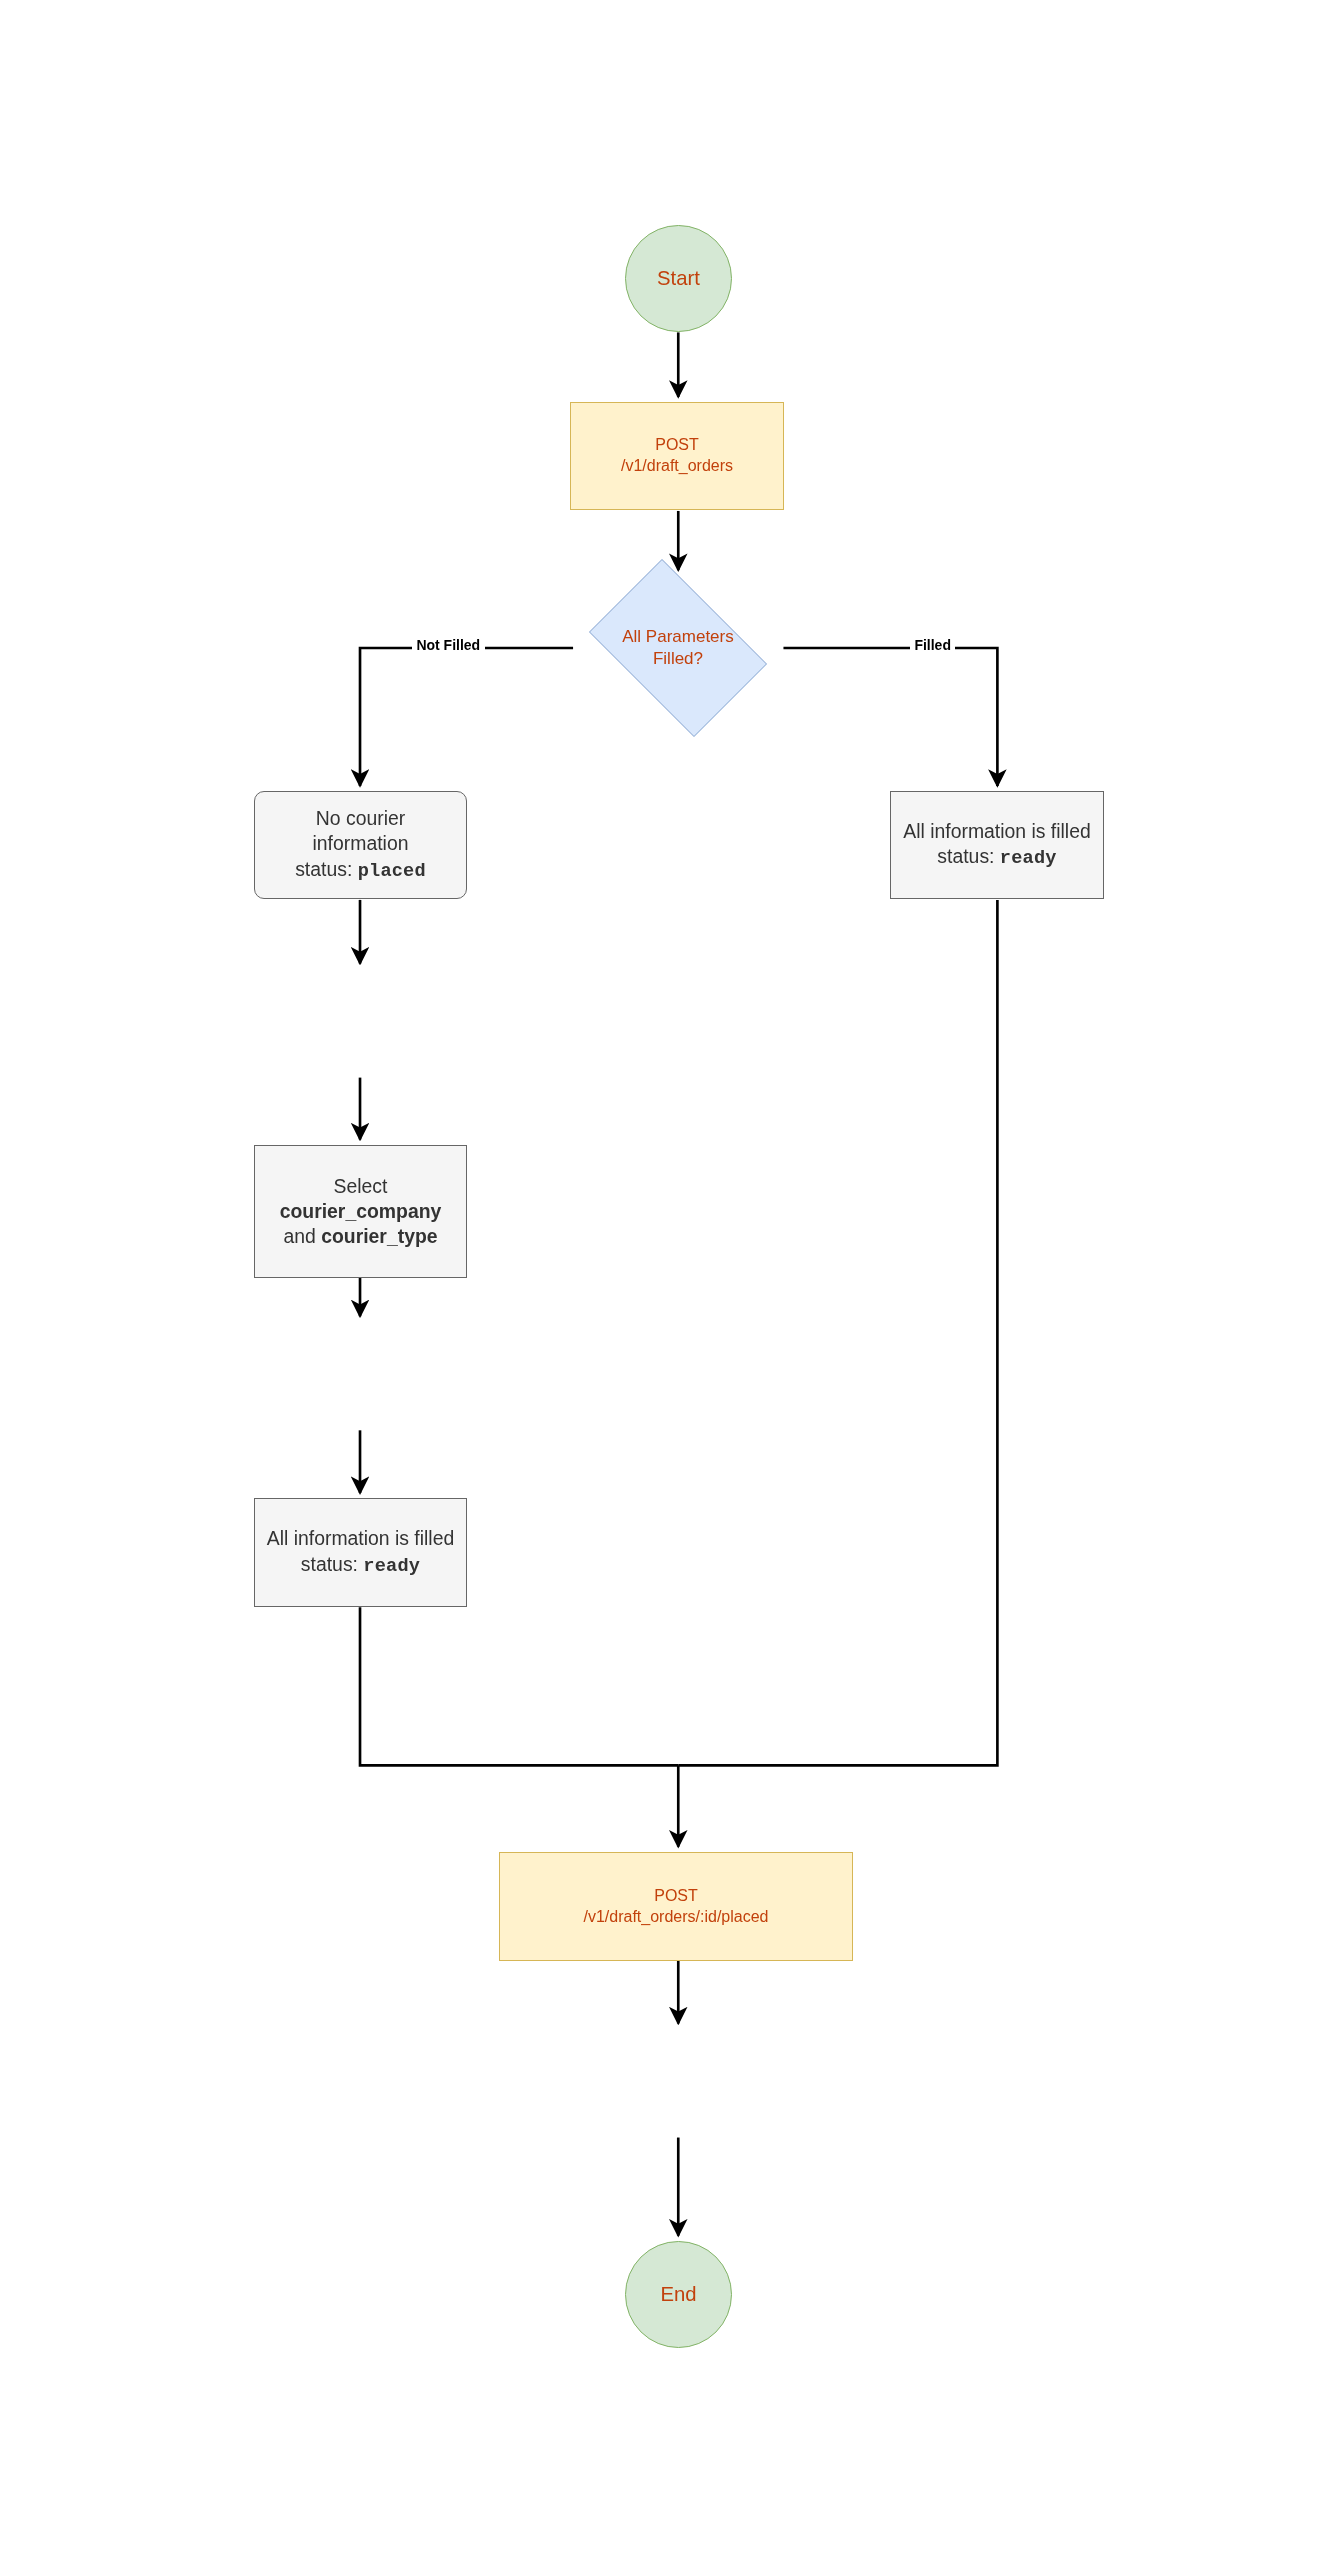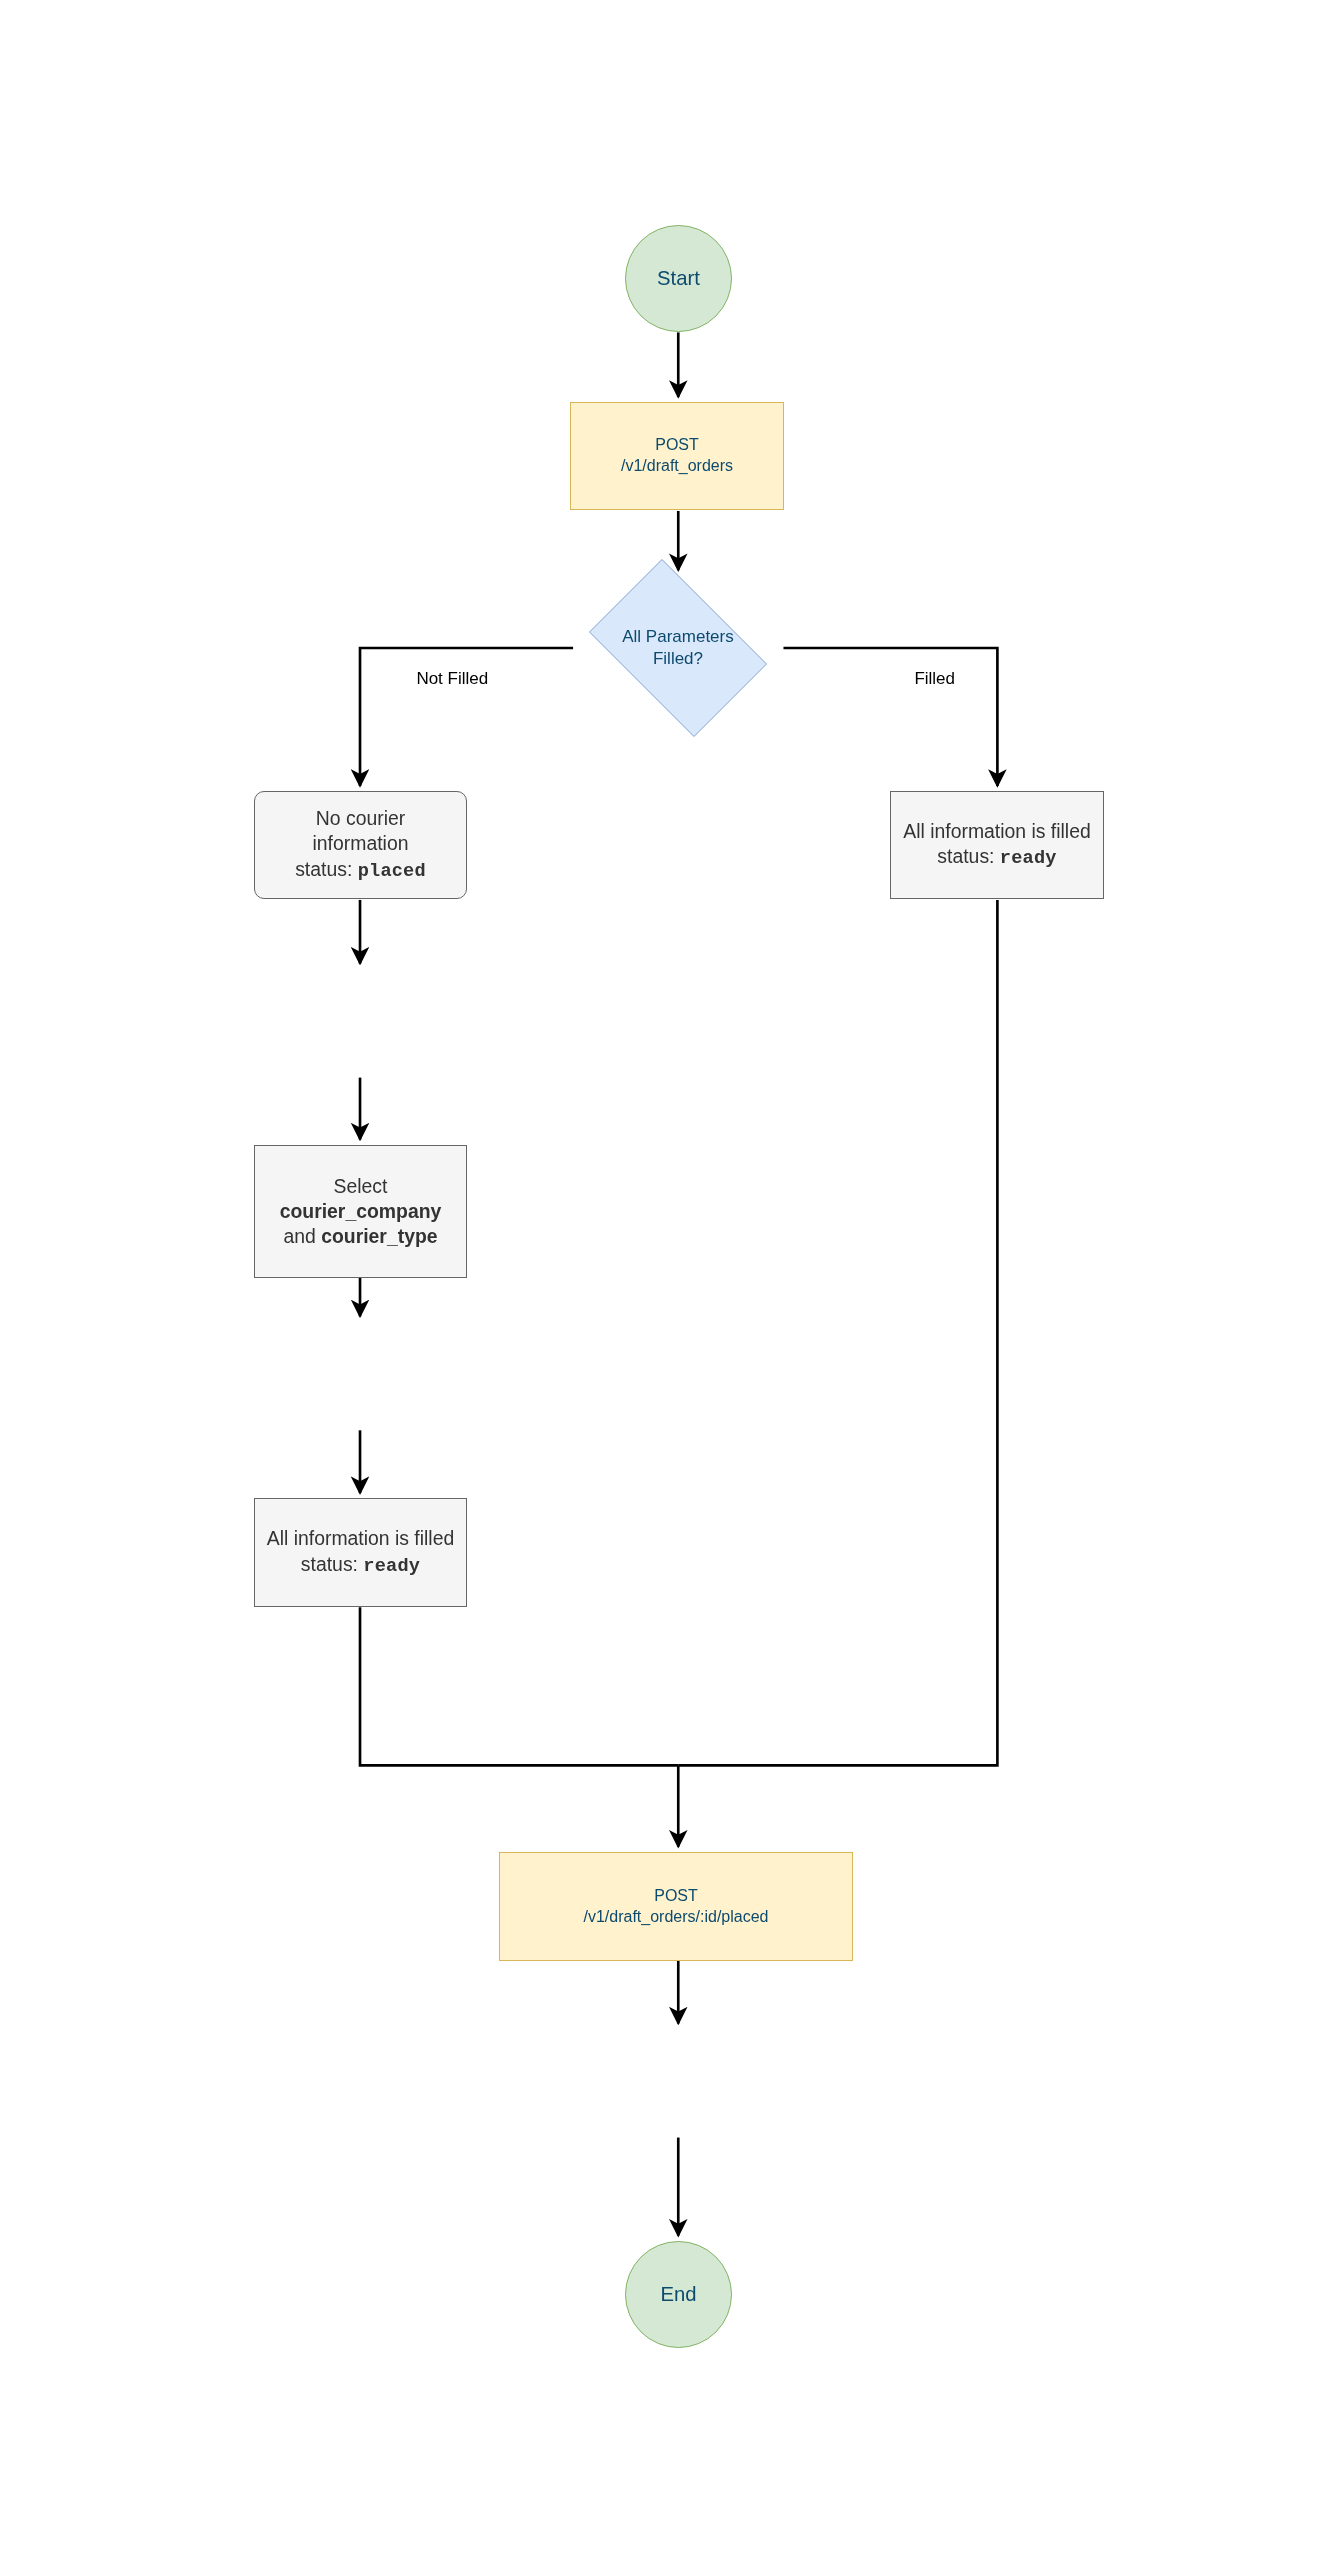--- a/index.html
+++ b/index.html
@@ -25,21 +25,21 @@
     height: 2576px;
   }
   .node {
     position: absolute;
     box-sizing: border-box;
     display: flex;
     align-items: center;
     justify-content: center;
     text-align: center;
     line-height: 1.30;
-    color: #0c4a6e;
+    color: #c2410c;
     z-index: 2;
   }
   .node .inner {
     width: 100%;
     padding: 0 5.3px;
     box-sizing: border-box;
   }
   
   .terminator {
     background: #d5e8d4;
@@ -83,28 +83,27 @@
     font-weight: bold;
     font-size: 18.6px;
     letter-spacing: 0.2px;
   }
   .bold {
     font-weight: bold;
   }
   
   .edge-label {
     position: absolute;
-    font-size: 17px;
-    font-weight: normal;
+    font-size: 14px;
+    font-weight: bold;
     color: #000000;
     background: #ffffff;
     padding: 0.9px 4.4px;
     white-space: nowrap;
     z-index: 3;
-    margin-top: 32px;
   }
 </style>
 </head>
 <body>
 
 <div id="canvas">
 
   <svg id="edges" viewBox="0 0 1504 2914" xmlns="http://www.w3.org/2000/svg">
     <defs>
       <marker id="arrow" viewBox="0 0 10 10" refX="9" refY="5" markerWidth="7" markerHeight="7" orient="auto-start-reverse">

